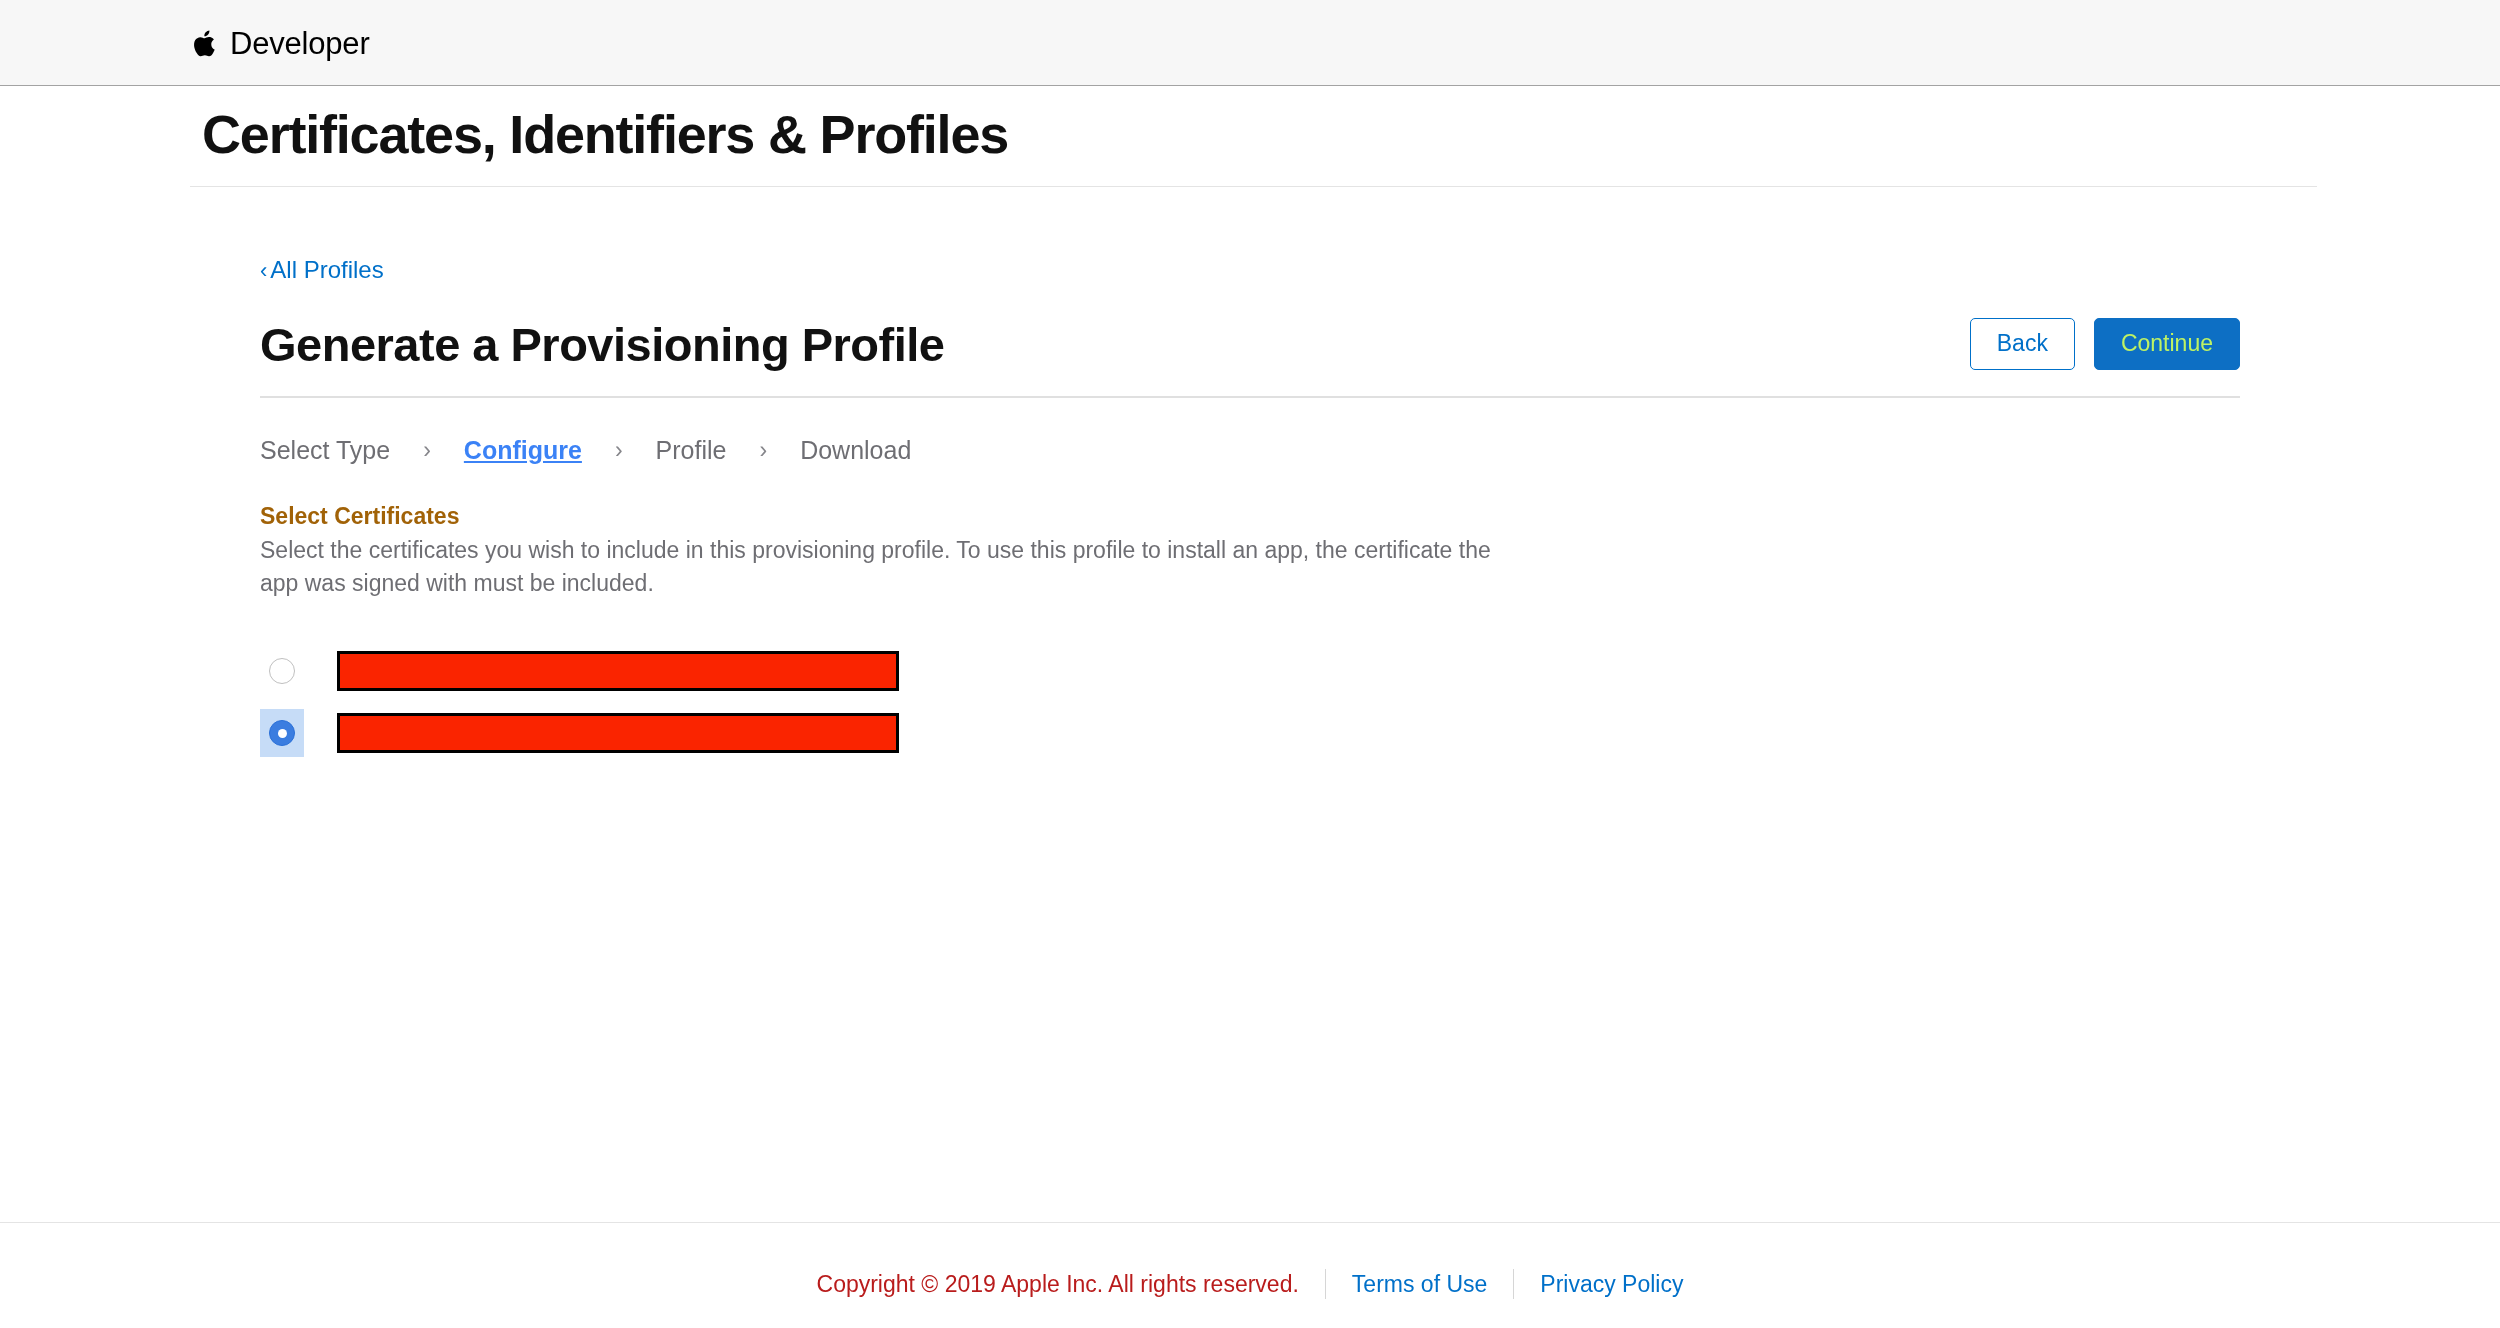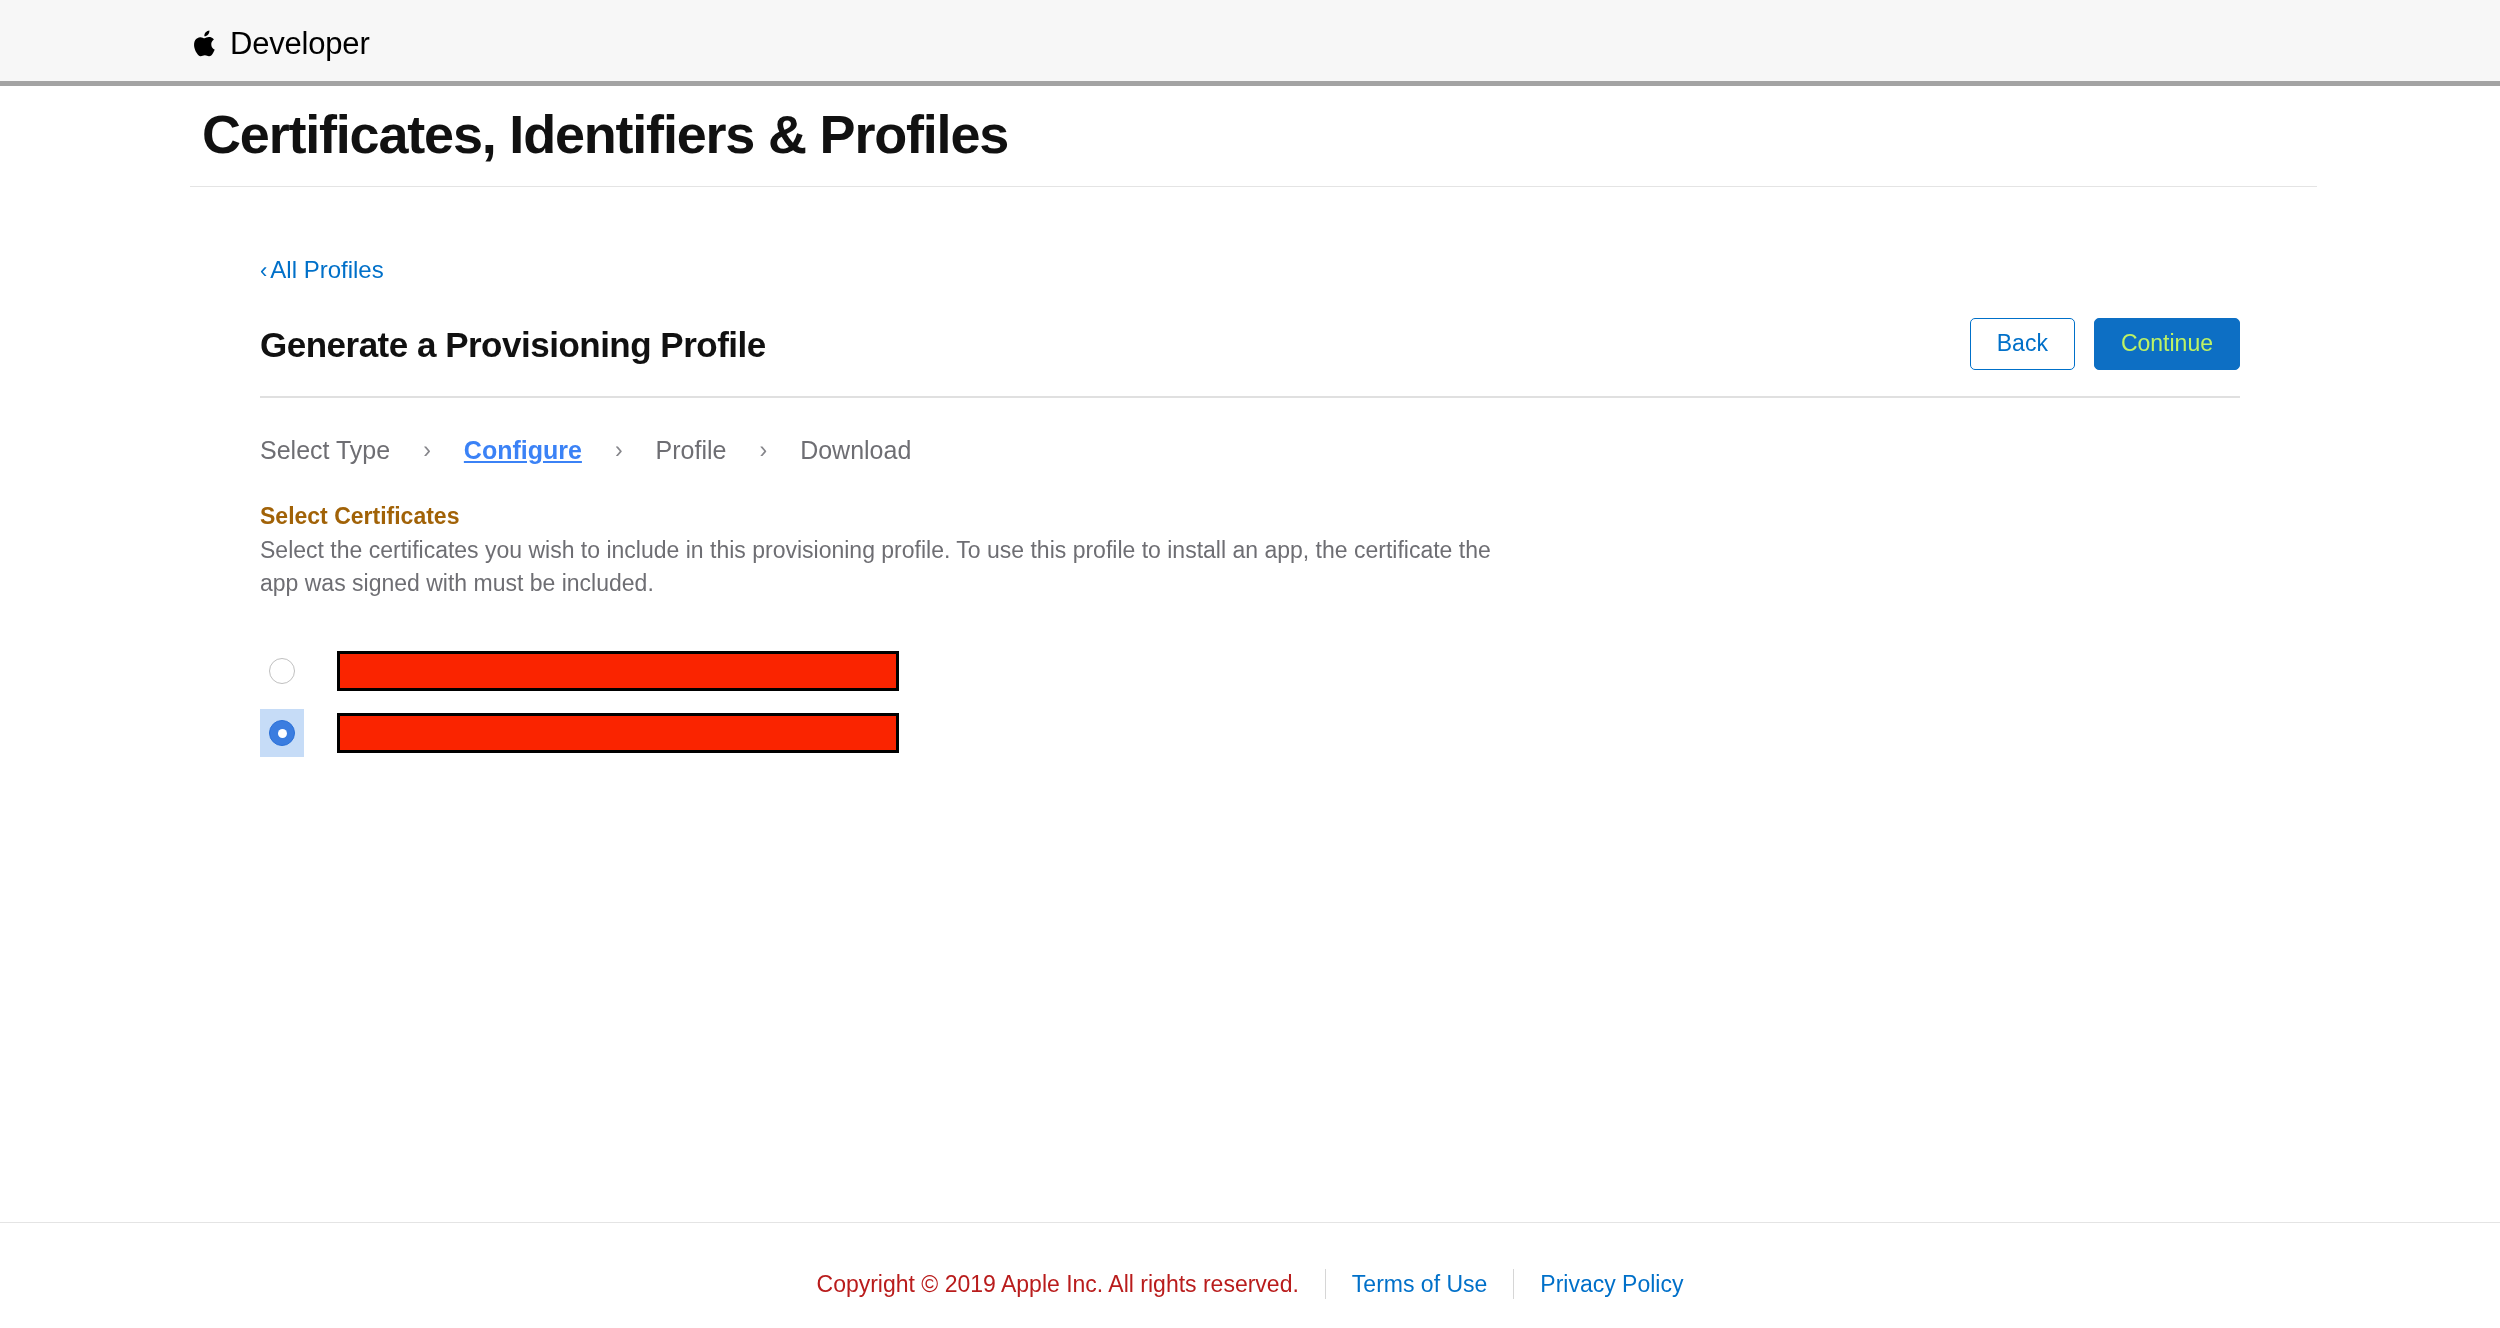--- a/index.html
+++ b/index.html
@@ -11,21 +11,21 @@
     font-family: "Liberation Sans", "DejaVu Sans", sans-serif;
     -webkit-font-smoothing: antialiased;
   }
   .page { position: relative; width: 2500px; height: 1328px; overflow: hidden; }
 
   
   .globalnav {
     position: absolute; top: 0; left: 0;
     width: 2500px; height: 86px;
     background: #f7f7f7;
-    border-bottom: 5px solid #a3a3a3;
+    border-bottom: 1px solid #a3a3a3;
   }
   .globalnav-inner {
     position: absolute; left: 190px; top: 0;
     height: 86px; display: flex; align-items: center; gap: 14px;
   }
   .apple-logo { display: block; width: 26px; height: 31px; }
   .globalnav-title {
     font-size: 31px; font-weight: 400; color: #000000;
     letter-spacing: -0.2px; line-height: 1;
   }
@@ -49,21 +49,21 @@
     line-height: 1; white-space: nowrap; cursor: pointer;
   }
   .breadcrumb-link .chev { font-size: 22px; margin-right: 3px; }
 
   .section-head {
     position: absolute; left: 260px; top: 313px;
     width: 1980px; height: 62px;
     display: flex; align-items: center; justify-content: space-between;
   }
   .section-title {
-    font-size: 35px; font-weight: 700; color: #111111;
+    font-size: 47px; font-weight: 700; color: #111111;
     letter-spacing: -0.5px; margin: 0; line-height: 1;
   }
   .btn-group { display: flex; align-items: center; gap: 19px; }
   .btn {
     font-family: inherit; font-size: 23px; line-height: 1;
     border-radius: 5px; cursor: pointer;
     padding: 13px 26px 14px; white-space: nowrap; text-align: center;
   }
   .btn-secondary {
     background: #ffffff; color: #0070c9; border: 1px solid #0070c9;

